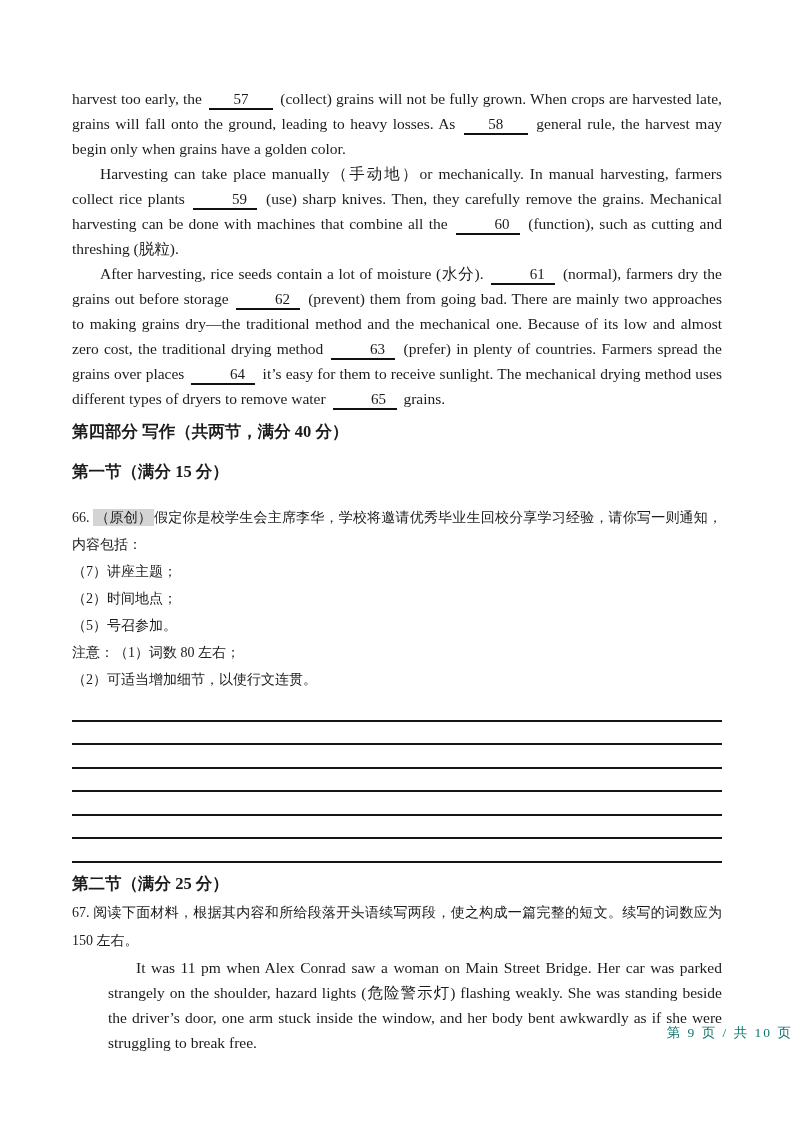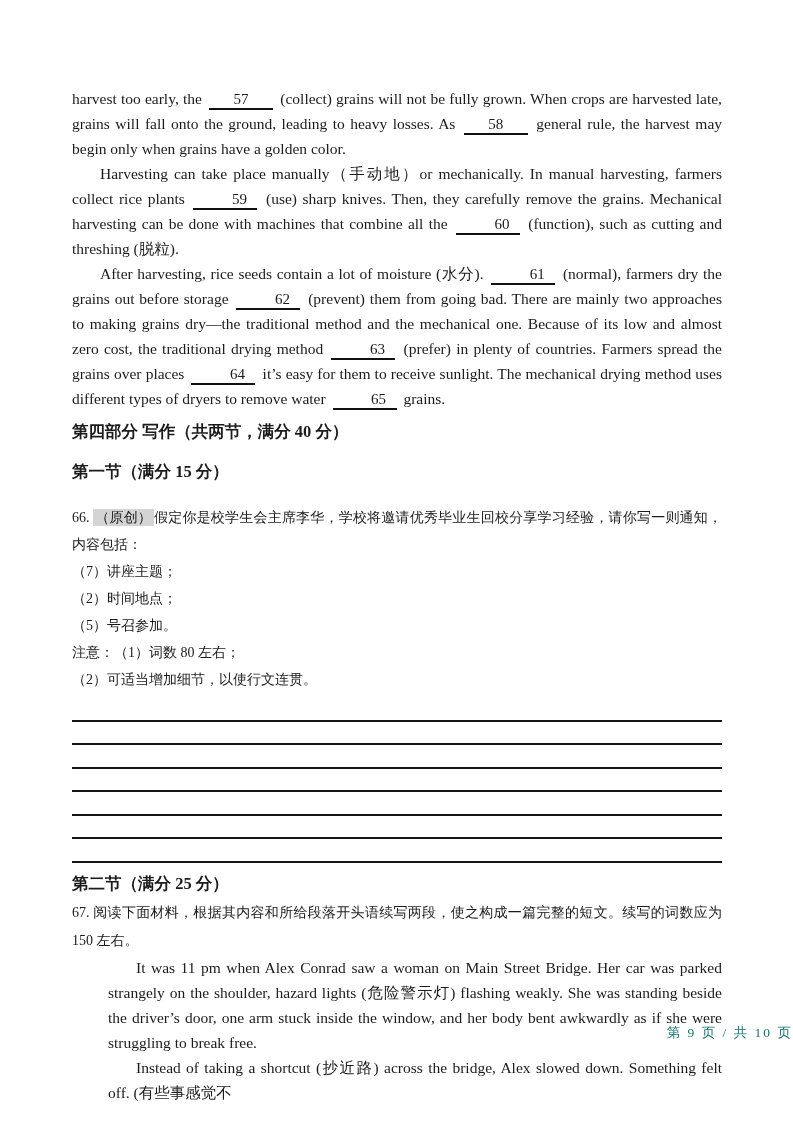--- a/index.html
+++ b/index.html
@@ -107,18 +107,17 @@
       <div class="wline"></div>
       <div class="wline"></div>
       <div class="wline"></div>
       <div class="wline"></div>
     </div>
 
     <h2 class="cn-head sec2-head">第二节（满分 25 分）</h2>
     <p class="cnline q67">67. 阅读下面材料，根据其内容和所给段落开头语续写两段，使之构成一篇完整的短文。续写的词数应为 150 左右。</p>
 
     <p class="body indent story">It was 11 pm when Alex Conrad saw a woman on Main Street Bridge. Her car was parked strangely on the shoulder, hazard lights (危险警示灯) flashing weakly. She was standing beside the driver’s door, one arm stuck inside the window, and her body bent awkwardly as if she were struggling to break free.</p>
-    <p class="body indent story">Instead of taking a shortcut (抄近路) across the bridge, Alex slowed down. Something felt off. (有些事感觉不</p>
 
   </div>
 
   <div class="footer">第 9 页 / 共 10 页</div>
 </div>
 
 </body></html>

